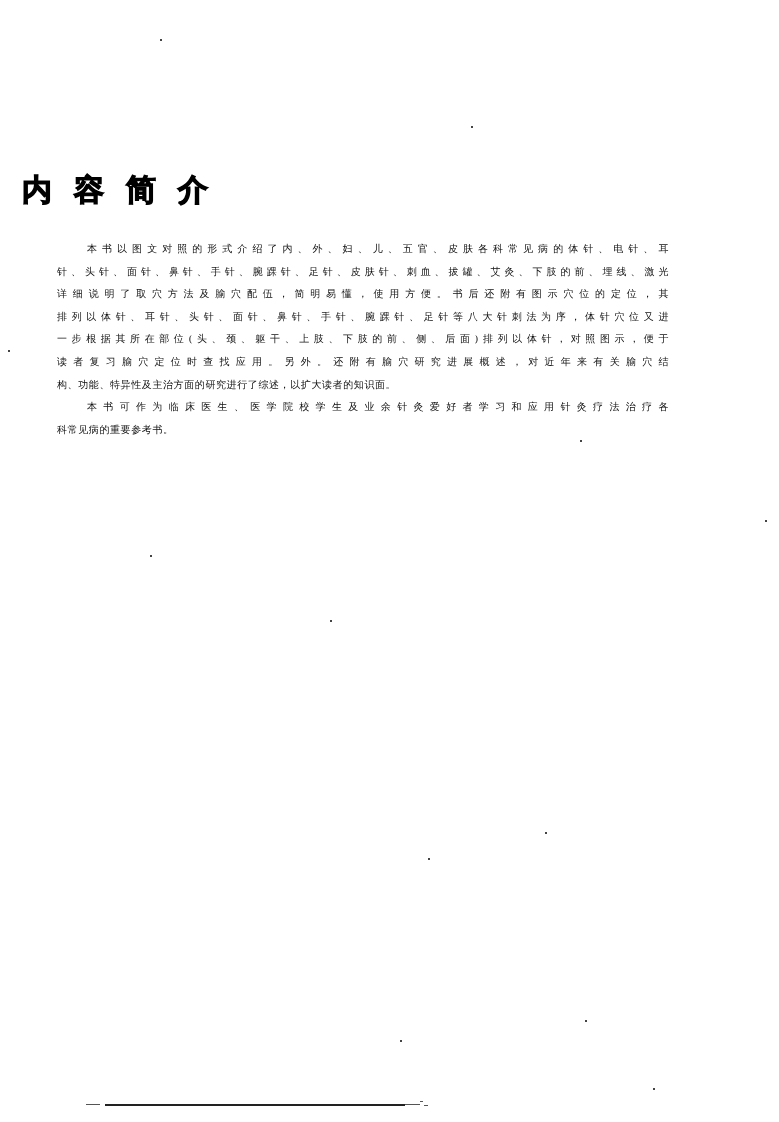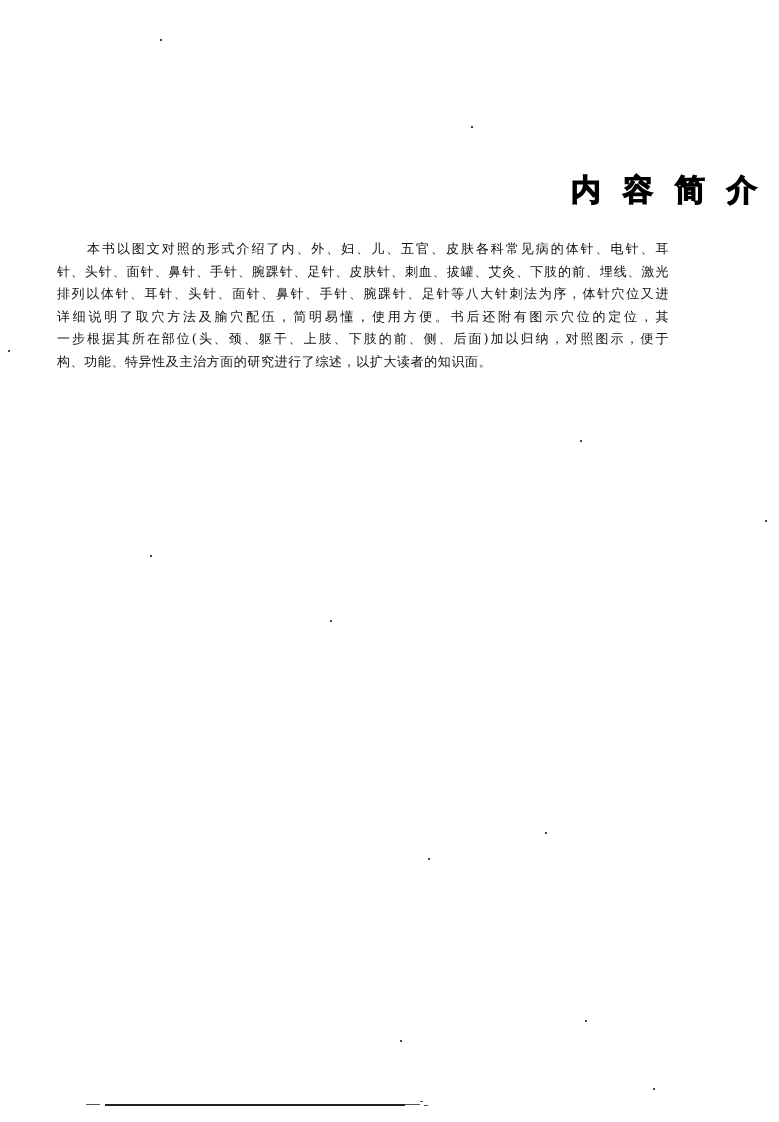--- a/index.html
+++ b/index.html
@@ -1,43 +1,48 @@
 <!DOCTYPE html>
 <html><head>
 <meta charset="utf-8">
 <style>
   html, body { margin: 0; padding: 0; background: #ffffff; }
   body { width: 779px; height: 1122px; position: relative; overflow: hidden;
          font-family: "DejaVu Serif", "Liberation Serif", serif; color: #111; }
-  .title { position: absolute; left: 0; width: 779px; top: 170px; text-align: right;
+  .title { position: absolute; left: 0; width: 779px; top: 170px; text-align: left;
            font-family: "DejaVu Sans", "Liberation Sans", sans-serif; font-weight: 900;
            font-size: 30px; letter-spacing: 22px; color: #000; line-height: 40px;
            -webkit-text-stroke: 1.2px #000; padding-left: 22px; box-sizing: border-box; }
-  .body-text { position: absolute; left: 57px; top: 238px; width: 612px; font-size: 13px;
+  .body-text { position: absolute; left: 57px; top: 238px; width: 612px; font-size: 10px;
                line-height: 22.6px; text-align: justify; letter-spacing: 0.6px; }
   .line { display: block; white-space: nowrap; text-align-last: justify; text-align: justify; }
   .line.last { text-align-last: left; }
   .indent { padding-left: 30px; }
   .speck { position: absolute; width: 2px; height: 2px; background: #444; }
   .footer-rule { position: absolute; left: 105px; top: 1104px; width: 300px; height: 1.5px; background: #222; }
   .footer-dash { position: absolute; top: 1104px; height: 1px; background: #555; }
 </style>
 </head>
 <body>
 
 <div class="title">内容简介</div>
 
 <div class="body-text">
   <div>
     <span class="line indent">本书以图文对照的形式介绍了内、外、妇、儿、五官、皮肤各科常见病的体针、电针、耳</span>
     <span class="line">针、头针、面针、鼻针、手针、腕踝针、足针、皮肤针、刺血、拔罐、艾灸、下肢的前、埋线、激光</span>
+    <span class="line">详细说明了取穴方法及腧穴配伍，简明易懂，使用方便。书后还附有图示穴位的定位，其</span>
     <span class="line">排列以体针、耳针、头针、面针、鼻针、手针、腕踝针、足针等八大针刺法为序，体针穴位又进</span>
-    <span class="line">详细说明了取穴方法及腧穴配伍，简明易懂，使用方便。书后还附有图示穴位的定位，其</span>
-    <span class="line">一步根据其所在部位(头、颈、躯干、上肢、下肢的前、侧、后面)加以归纳，对照图示，便于</span>
+    <span class="line">一步根据其所在部位(头、颈、躯干、上肢、下肢的前、侧、后面)排列以体针，对照图示，便于</span>
+    <span class="line">读者复习腧穴定位时查找应用。另外。还附有腧穴研究进展概述，对近年来有关腧穴结</span>
     <span class="line last">构、功能、特异性及主治方面的研究进行了综述，以扩大读者的知识面。</span>
+  </div>
+  <div>
+    <span class="line indent">本书可作为临床医生、医学院校学生及业余针灸爱好者学习和应用针灸疗法治疗各</span>
+    <span class="line last">科常见病的重要参考书。</span>
   </div>
 </div>
 
 <div class="speck" style="left:160px;top:39px;"></div>
 <div class="speck" style="left:471px;top:126px;"></div>
 <div class="speck" style="left:8px;top:350px;"></div>
 <div class="speck" style="left:765px;top:520px;"></div>
 <div class="speck" style="left:150px;top:555px;"></div>
 <div class="speck" style="left:330px;top:620px;"></div>
 <div class="speck" style="left:580px;top:440px;"></div>

